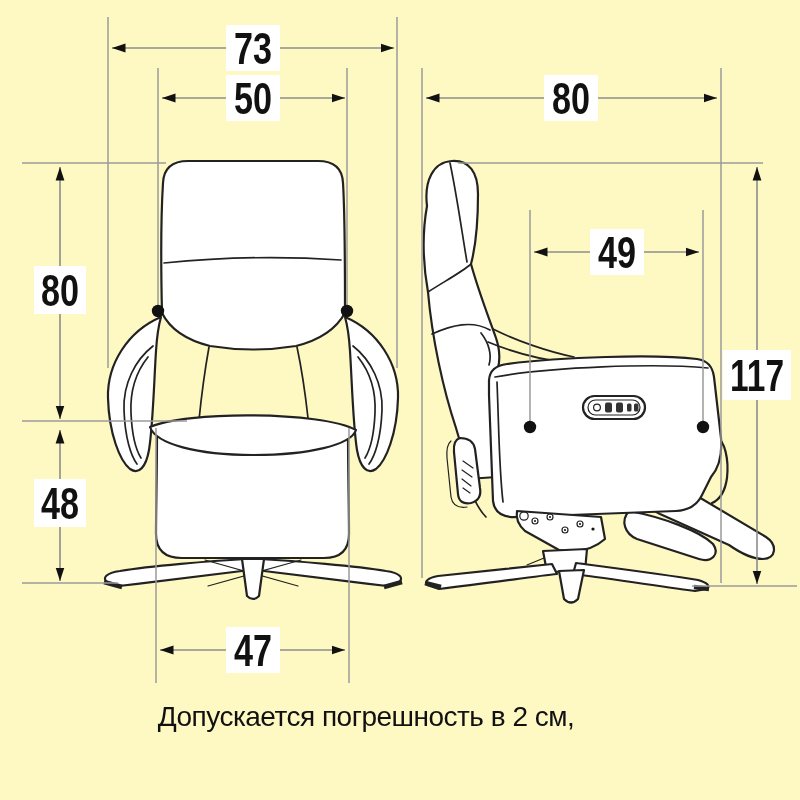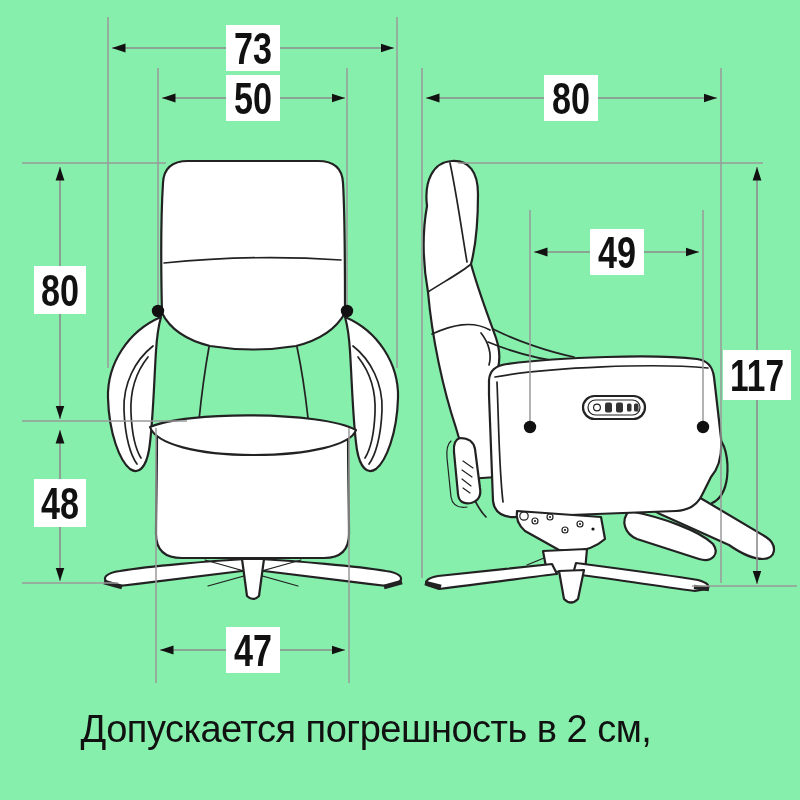--- a/index.html
+++ b/index.html
@@ -1,31 +1,31 @@
 <!DOCTYPE html>
 <html><head>
 <meta charset="utf-8">
 <style>
   html,body{margin:0;padding:0;background:#fff;}
-  .stage{position:relative;width:800px;height:800px;background:#86efac;overflow:hidden;
+  .stage{position:relative;width:800px;height:800px;background:#fef9c3;overflow:hidden;
          font-family:"Liberation Sans",sans-serif;}
   svg{display:block;}
   .outline{fill:none;stroke:#222;stroke-width:2.2;stroke-linecap:round;stroke-linejoin:round;}
   .outline-fill{fill:#fff;stroke:#222;stroke-width:2.2;stroke-linecap:round;stroke-linejoin:round;}
   .seam{fill:none;stroke:#222;stroke-width:1.7;stroke-linecap:round;stroke-linejoin:round;}
   .thin{fill:none;stroke:#222;stroke-width:1.2;stroke-linecap:round;}
   .foot{stroke:#222;stroke-width:4.5;stroke-linecap:butt;}
   .ext{stroke:#9a9a9a;stroke-width:1.5;fill:none;}
   .dimline{stroke:#8c8c8c;stroke-width:1.6;fill:none;}
   .mask{fill:#fff;stroke:none;}
   .dim-num{font-family:"Liberation Sans",sans-serif;font-weight:bold;font-size:44px;fill:#111;}
   .dot{fill:#111;stroke:none;}
   .btn{fill:#333;stroke:none;}
   .disclaimer{position:absolute;left:0;top:694px;width:732px;text-align:center;
-              color:#111;font-size:38px;line-height:46px;letter-spacing:-0.5px;margin-top:12px;}
+              color:#111;font-size:28px;line-height:46px;letter-spacing:-0.5px;}
 </style>
 </head>
 <body>
 
 <div class="stage">
 
 <svg width="800" height="694" viewBox="0 0 800 694">
   <defs>
     <marker id="arr" viewBox="0 0 14 10" refX="13.5" refY="5" markerWidth="14" markerHeight="10" markerUnits="userSpaceOnUse" orient="auto-start-reverse">
       <path d="M13.5,5 L0,0.6 L0,9.4 Z" fill="#111"></path>

